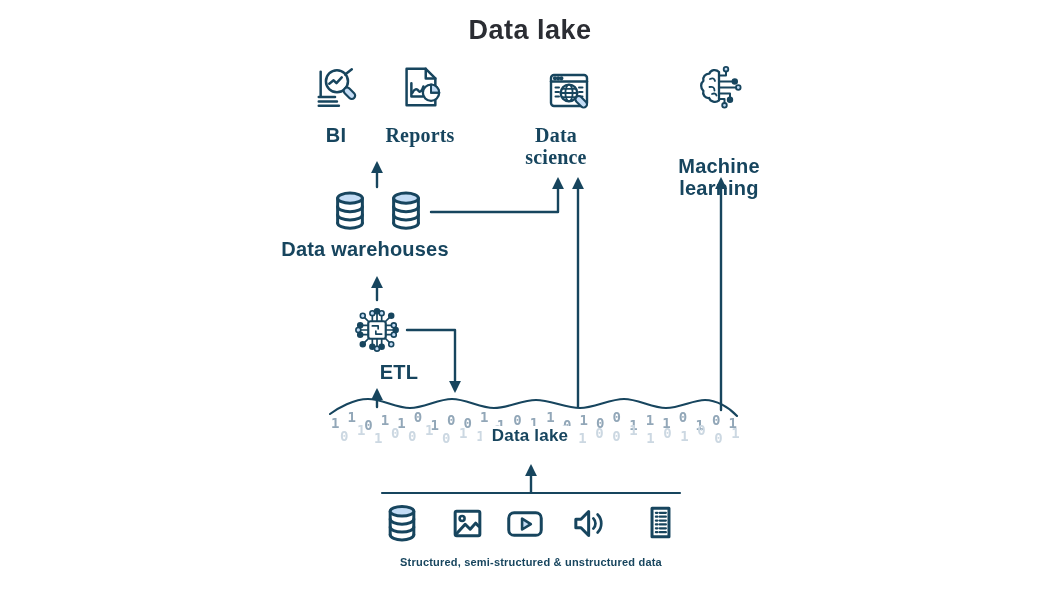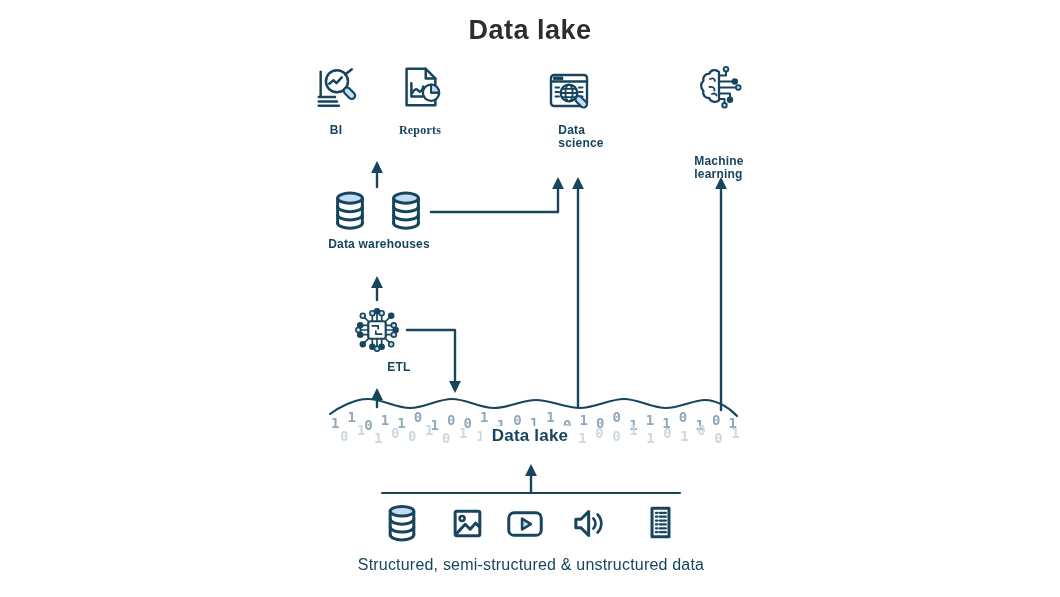--- a/index.html
+++ b/index.html
@@ -13,30 +13,30 @@
   html,body{background:#fff;}
   .canvas{
     position:relative;width:1060px;height:597px;background:#fff;overflow:hidden;
     font-family:"Liberation Sans","DejaVu Sans",sans-serif;
   }
   .title{
     position:absolute;left:530px;top:15px;transform:translateX(-50%);
     font-size:27px;font-weight:700;letter-spacing:.5px;color:var(--title);white-space:nowrap;
   }
   .node{position:absolute;display:flex;flex-direction:column;align-items:center;}
-  .lbl{position:absolute;transform:translateX(-50%);font-size:12px;font-weight:600;
-       color:var(--navy);line-height:1.12;letter-spacing:.2px;}
+  .lbl{position:absolute;transform:translateX(-50%);font-size:20px;font-weight:600;
+       color:var(--navy);text-align:center;line-height:1.12;letter-spacing:.2px;}
   .lake-label{
     position:absolute;left:530px;top:426px;transform:translateX(-50%);
     font-size:17px;font-weight:700;color:var(--navy);background:#fff;padding:0 10px;z-index:4;
     letter-spacing:.2px;white-space:nowrap;
   }
   .caption{
     position:absolute;left:531px;top:556px;transform:translateX(-50%);
-    font-size:16px;font-weight:400;color:var(--navy);white-space:nowrap;letter-spacing:.2px;
+    font-size:11px;font-weight:700;color:var(--navy);white-space:nowrap;letter-spacing:.2px;
   }
   .binary{
     position:absolute;display:flex;justify-content:space-between;
     font-family:"DejaVu Sans Mono",monospace;font-size:14px;font-weight:700;z-index:2;
   }
   .binary.row1{left:331px;top:411px;width:406px;color:var(--bin1);}
   .binary.row2{left:340px;top:424px;width:400px;color:var(--bin2);}
   .binary span{display:inline-block;}
   .binary span:nth-child(4n+1){transform:translateY(4px);}
   .binary span:nth-child(4n+2){transform:translateY(-2px);}
@@ -116,21 +116,21 @@
       <circle cx="13.2" cy="10.3" r="0.9" style="fill:var(--navy)"></circle>
       <circle cx="16.4" cy="10.3" r="0.9" style="fill:var(--navy)"></circle>
       <path d="M10.5,19.5 h3.5 M10.5,24 h3.5 M10.5,28.5 h3.5" stroke-width="2"></path>
       <path d="M34,19.5 h3.5 M34,24 h3.5 M34,28.5 h3.5" stroke-width="2"></path>
       <circle cx="24" cy="25" r="8.3" style="fill:#fff" stroke-width="2.3"></circle>
       <ellipse cx="24" cy="25" rx="3.6" ry="8.3" stroke-width="1.8"></ellipse>
       <path d="M15.7,25 h16.6 M17.3,20.8 h13.4 M17.3,29.2 h13.4" stroke-width="1.8"></path>
       <rect x="29.5" y="30.5" width="13.5" height="6.6" rx="3.3" transform="rotate(45 36.2 33.8)" style="fill:var(--lb)" stroke-width="2.1"></rect>
     </svg>
   </div>
-  <div class="lbl" style="left:581px;top:124px;white-space:pre-line;">Data
+  <div class="lbl" style="left:556px;top:124px;white-space:pre-line;font-family:Liberation Serif, serif;">Data
 science</div>
 
   <div class="node" style="left:696px;top:63px;width:48px;">
     <svg class="ico" width="48" height="48" viewBox="0 0 48 48" fill="none" stroke="currentColor" stroke-width="2.3" stroke-linecap="round" stroke-linejoin="round">
       <path d="M23,9 C20,5.8 14.6,6.8 13.4,10.6 C9.4,10.4 6.4,14 7.4,17.8 C4.4,20.2 4.4,25.4 7.4,27.8 C6.2,31.6 9.2,35.4 13.2,35 C14.2,38.8 19.8,40.2 23,37.4 L23,9 Z" style="fill:#fff"></path>
       <path d="M14,16 q4,-2 5,2 M13.5,24 q5,-1 5,3.5 M16,31 q3.5,-1.5 4.5,1.5" stroke-width="1.8"></path>
       <path d="M23,12.5 H30 V8.2" stroke-width="2"></path>
       <circle cx="30" cy="6.2" r="2.3" style="fill:var(--lb)" stroke-width="1.8"></circle>
       <path d="M23,18.5 H36.5" stroke-width="2"></path>
       <circle cx="38.8" cy="18.5" r="2.3" style="fill:var(--navy)" stroke-width="1.8"></circle>
@@ -152,21 +152,21 @@
     <path d="M10.5,28.5 A13.5,5.8 0 0 0 37.5,28.5"></path>
     <ellipse cx="24" cy="10.5" rx="13.5" ry="5.5" style="fill:var(--lb)"></ellipse>
   </svg>
   <svg class="ico icon-abs" style="left:384px;top:188px;" width="44" height="45" viewBox="0 0 48 48" fill="none" stroke="currentColor" stroke-width="3" stroke-linecap="round" stroke-linejoin="round">
     <path d="M10.5,10.5 V37.5 M37.5,10.5 V37.5"></path>
     <path d="M10.5,37.5 A13.5,5.8 0 0 0 37.5,37.5"></path>
     <path d="M10.5,19.5 A13.5,5.8 0 0 0 37.5,19.5"></path>
     <path d="M10.5,28.5 A13.5,5.8 0 0 0 37.5,28.5"></path>
     <ellipse cx="24" cy="10.5" rx="13.5" ry="5.5" style="fill:var(--lb)"></ellipse>
   </svg>
-  <div class="lbl" style="left:379px;top:238px;white-space:nowrap;">Data warehouses</div>
+  <div class="lbl" style="left:365px;top:238px;white-space:nowrap;">Data warehouses</div>
 
   <svg class="ico icon-abs" style="left:349px;top:302px;" width="56" height="56" viewBox="0 0 48 48" fill="none" stroke="currentColor" stroke-width="2" stroke-linecap="round" stroke-linejoin="round">
     <rect x="16.5" y="16.5" width="15" height="15" rx="2" style="fill:#fff" stroke-width="2.2"></rect>
     <path d="M20,20.5 h5 v2.5 M28,27.5 h-5 v-2.5" stroke-width="1.7"></path>
 
     <path d="M20,16.5 V11.5 M24,16.5 V10 M28,16.5 V11.5" stroke-width="1.7"></path>
     <circle cx="20" cy="9.6" r="2.1" style="fill:var(--lb)" stroke-width="1.6"></circle>
     <circle cx="24" cy="8" r="2.1" style="fill:var(--navy)" stroke-width="1.6"></circle>
     <circle cx="28" cy="9.6" r="2.1" style="fill:var(--lb)" stroke-width="1.6"></circle>
 

